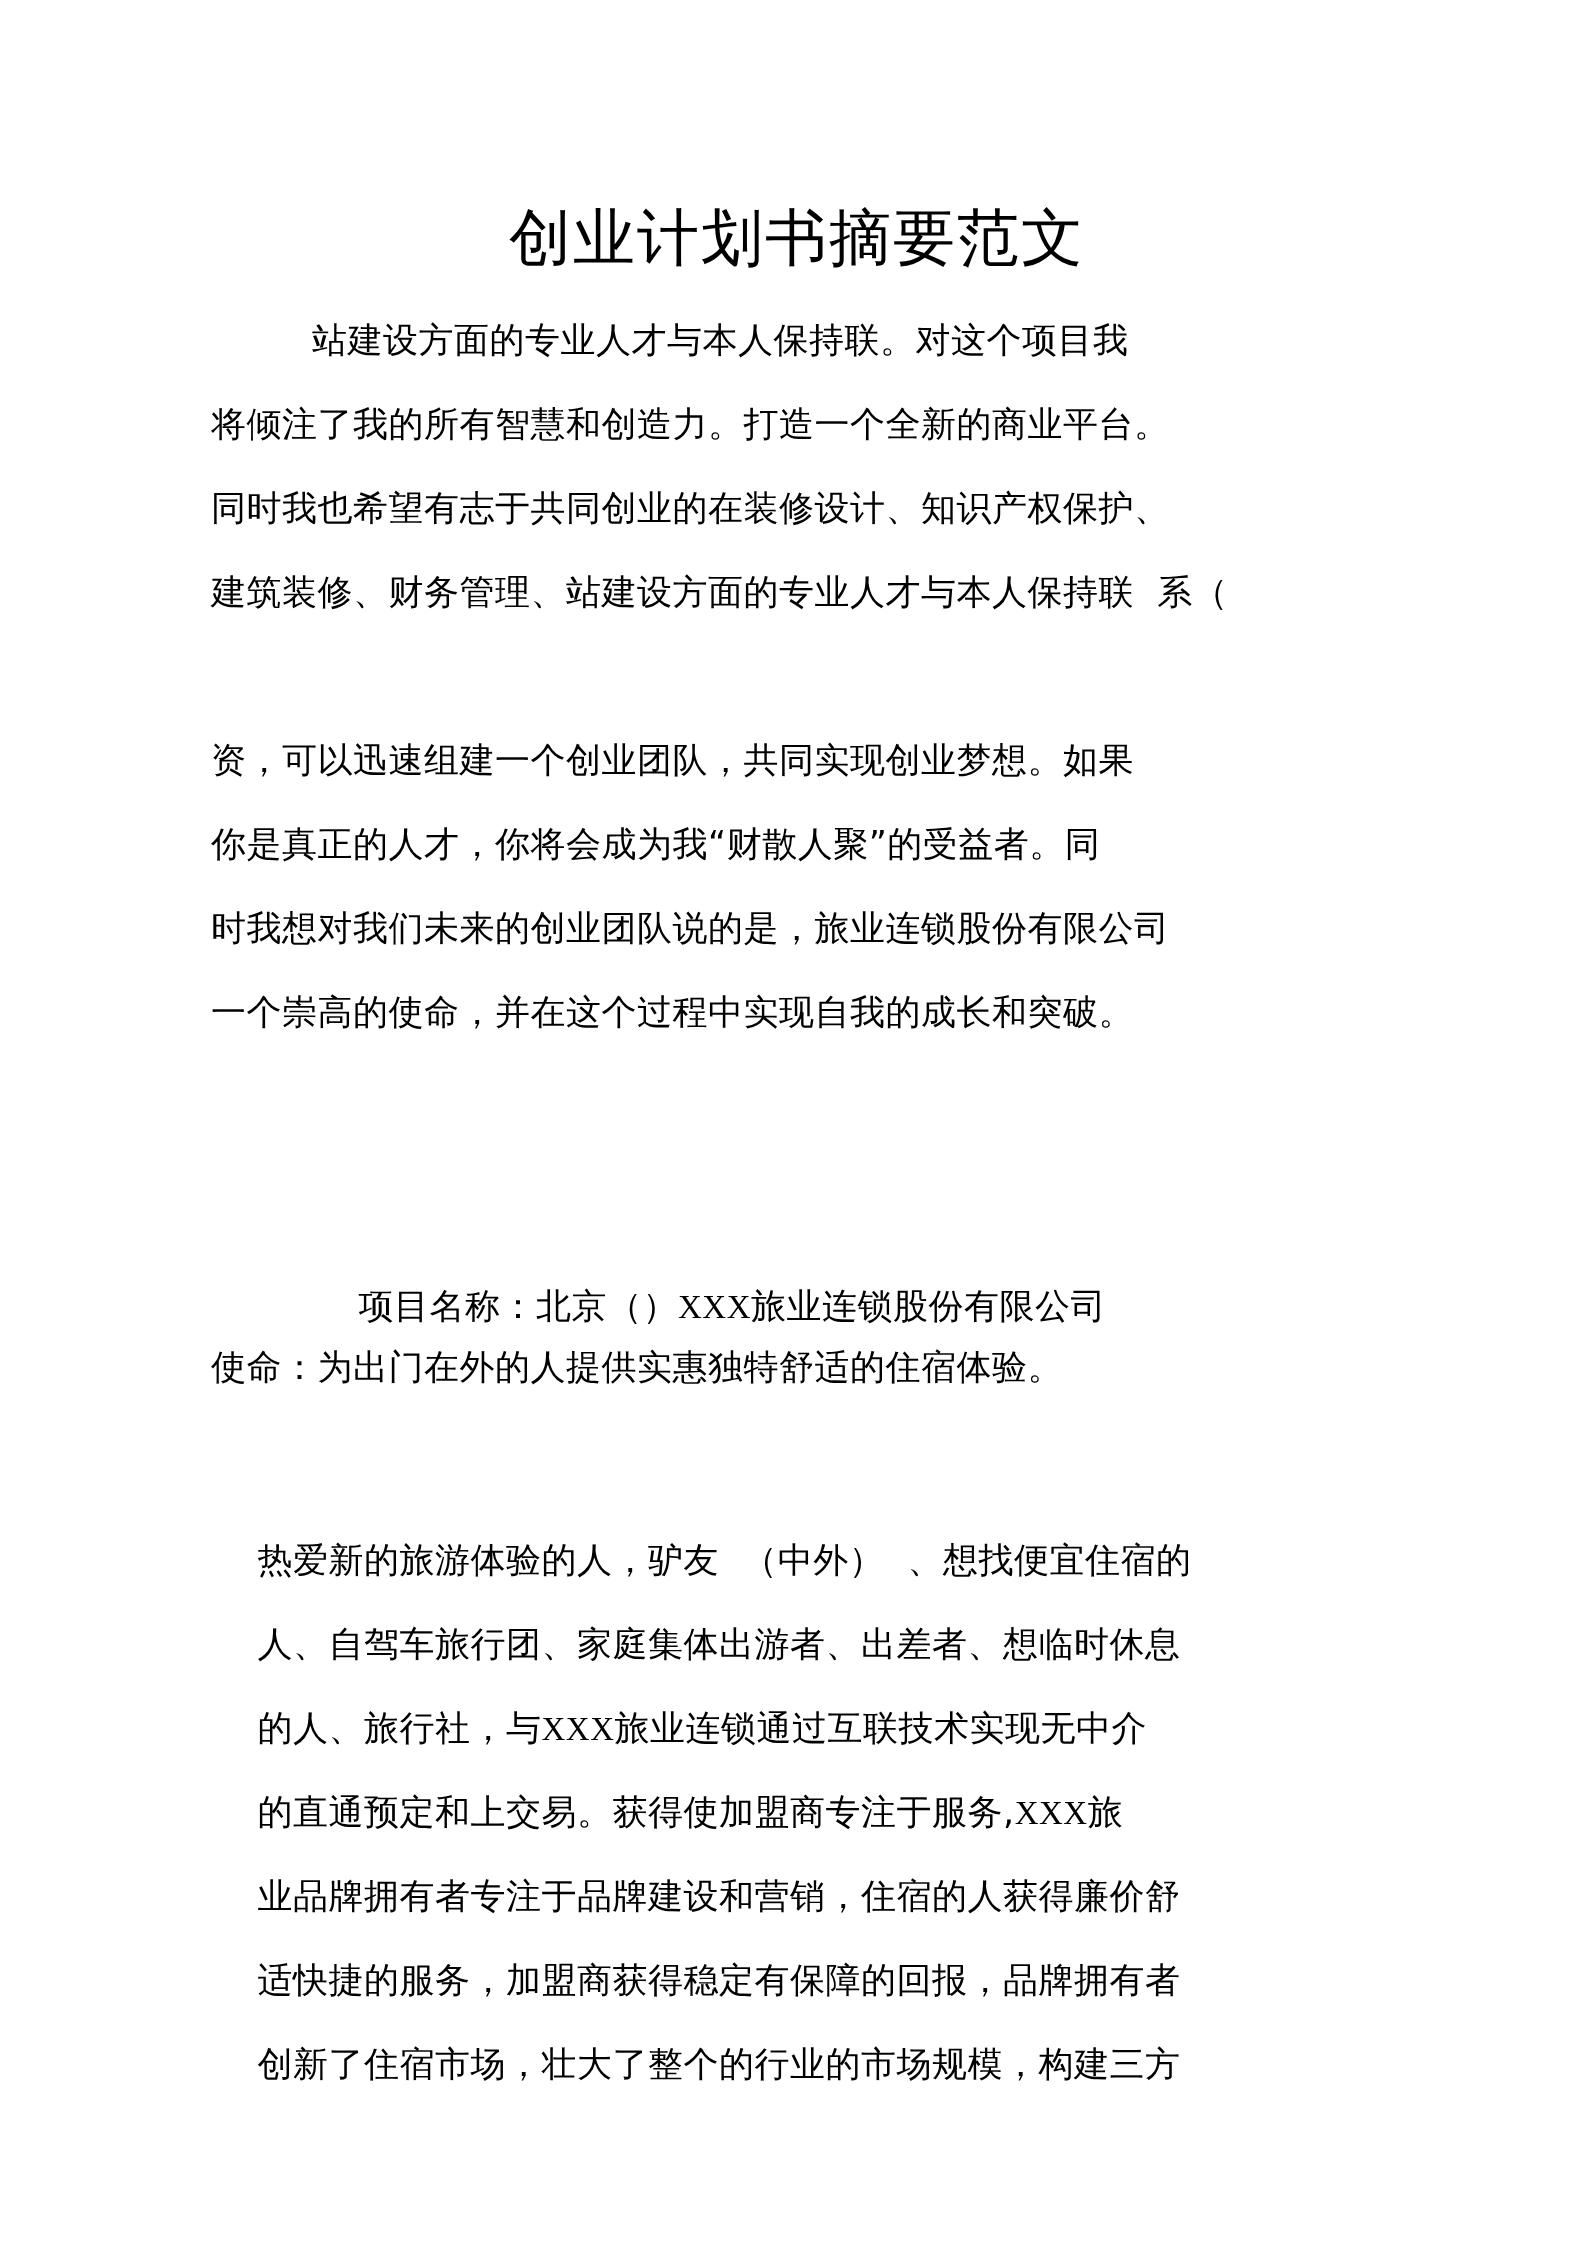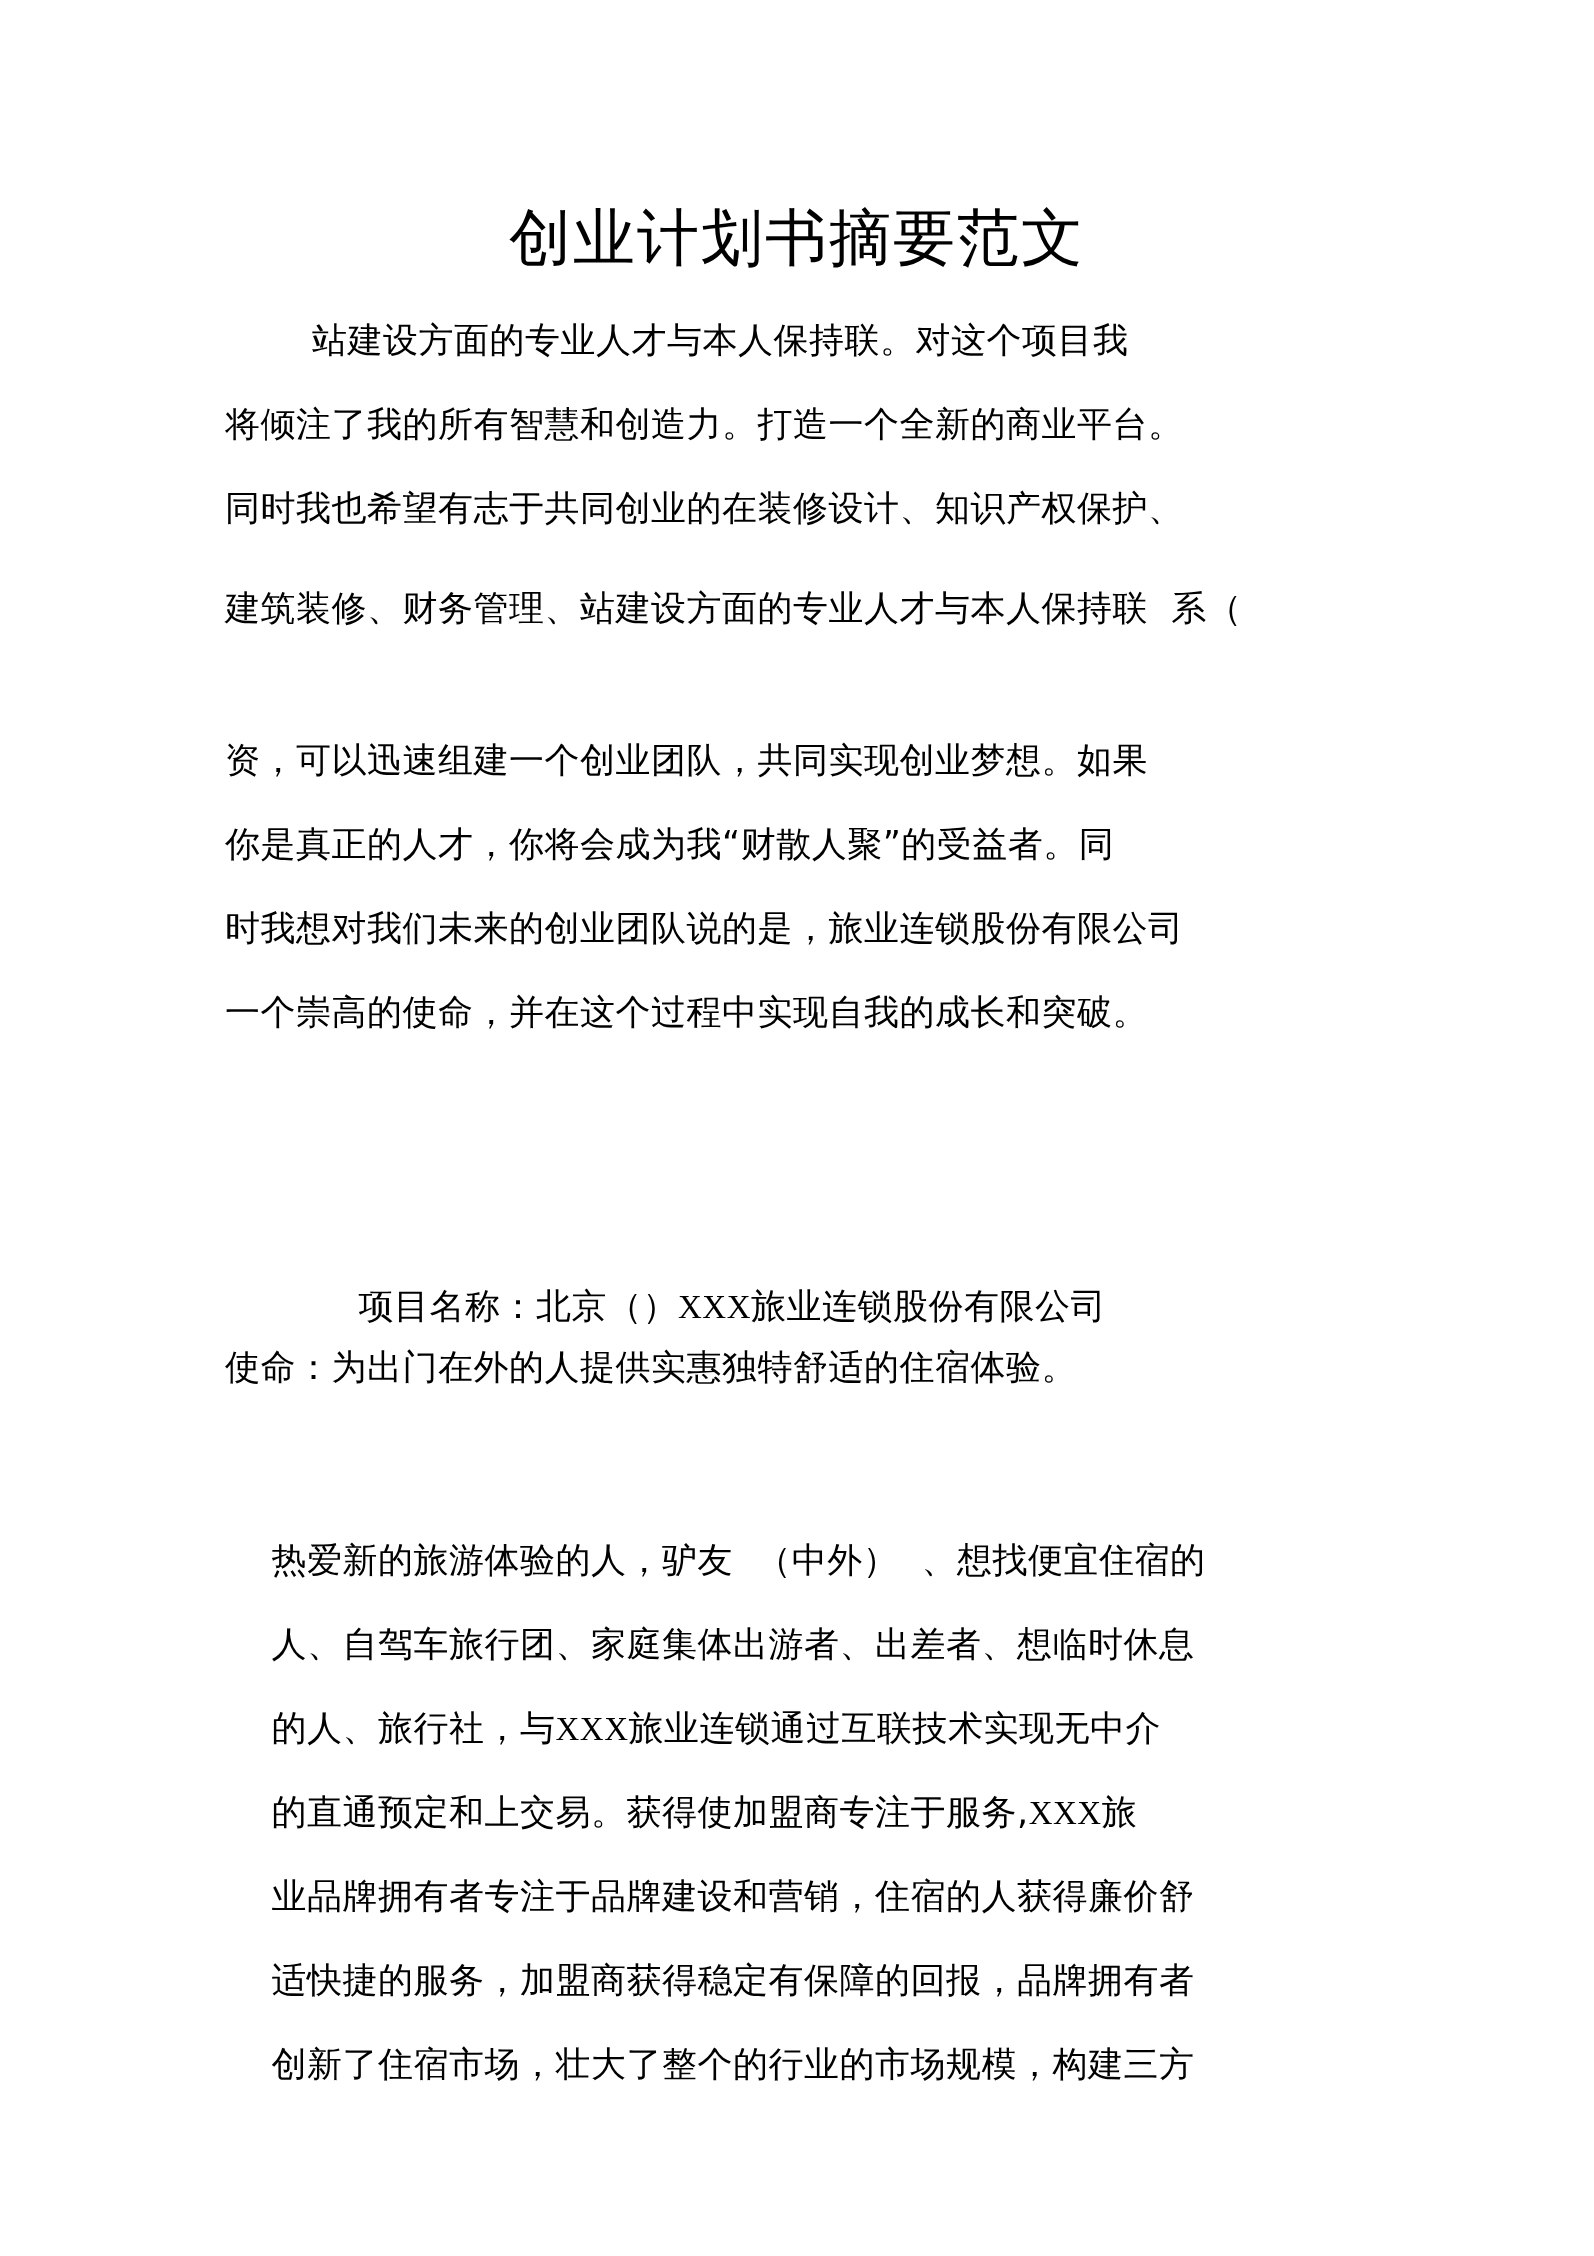--- a/index.html
+++ b/index.html
@@ -30,21 +30,21 @@
     top: 198px;
     text-align: center;
     font-size: 62px;
     line-height: 80px;
     letter-spacing: 2px;
     font-weight: normal;
     margin: 0;
   }
   .line {
     position: absolute;
-    left: 225px;
+    left: 211px;
     font-size: 35px;
     line-height: 44px;
     white-space: pre;
     letter-spacing: 0.5px;
   }
   .line.indent {
     left: 312px;
   }
   .latin {
     font-family: "Liberation Serif", "DejaVu Serif", serif;
@@ -54,21 +54,21 @@
 </head>
 <body>
 
 <div class="page">
 
   <h1 class="title">创业计划书摘要范文</h1>
 
   <div class="line indent" style="top:318px;">站建设方面的专业人才与本人保持联。对这个项目我</div>
   <div class="line" style="top:402px;">将倾注了我的所有智慧和创造力。打造一个全新的商业平台。</div>
   <div class="line" style="top:486px;">同时我也希望有志于共同创业的在装修设计、知识产权保护、</div>
-  <div class="line" style="top:570px;margin-top:16px;">建筑装修、财务管理、站建设方面的专业人才与本人保持联  系（</div>
+  <div class="line" style="top:570px;">建筑装修、财务管理、站建设方面的专业人才与本人保持联  系（</div>
   <div class="line" style="top:738px;">资，可以迅速组建一个创业团队，共同实现创业梦想。如果</div>
   <div class="line" style="top:822px;">你是真正的人才，你将会成为我“财散人聚”的受益者。同</div>
   <div class="line" style="top:906px;">时我想对我们未来的创业团队说的是，旅业连锁股份有限公司</div>
   <div class="line" style="top:990px;">一个崇高的使命，并在这个过程中实现自我的成长和突破。</div>
 
 
   <div class="line indent" style="top:1240px;">
     <span>项目名称：北京（）</span><span class="latin">XXX</span><span>旅业连锁股份有限公司</span>
   </div>
 

